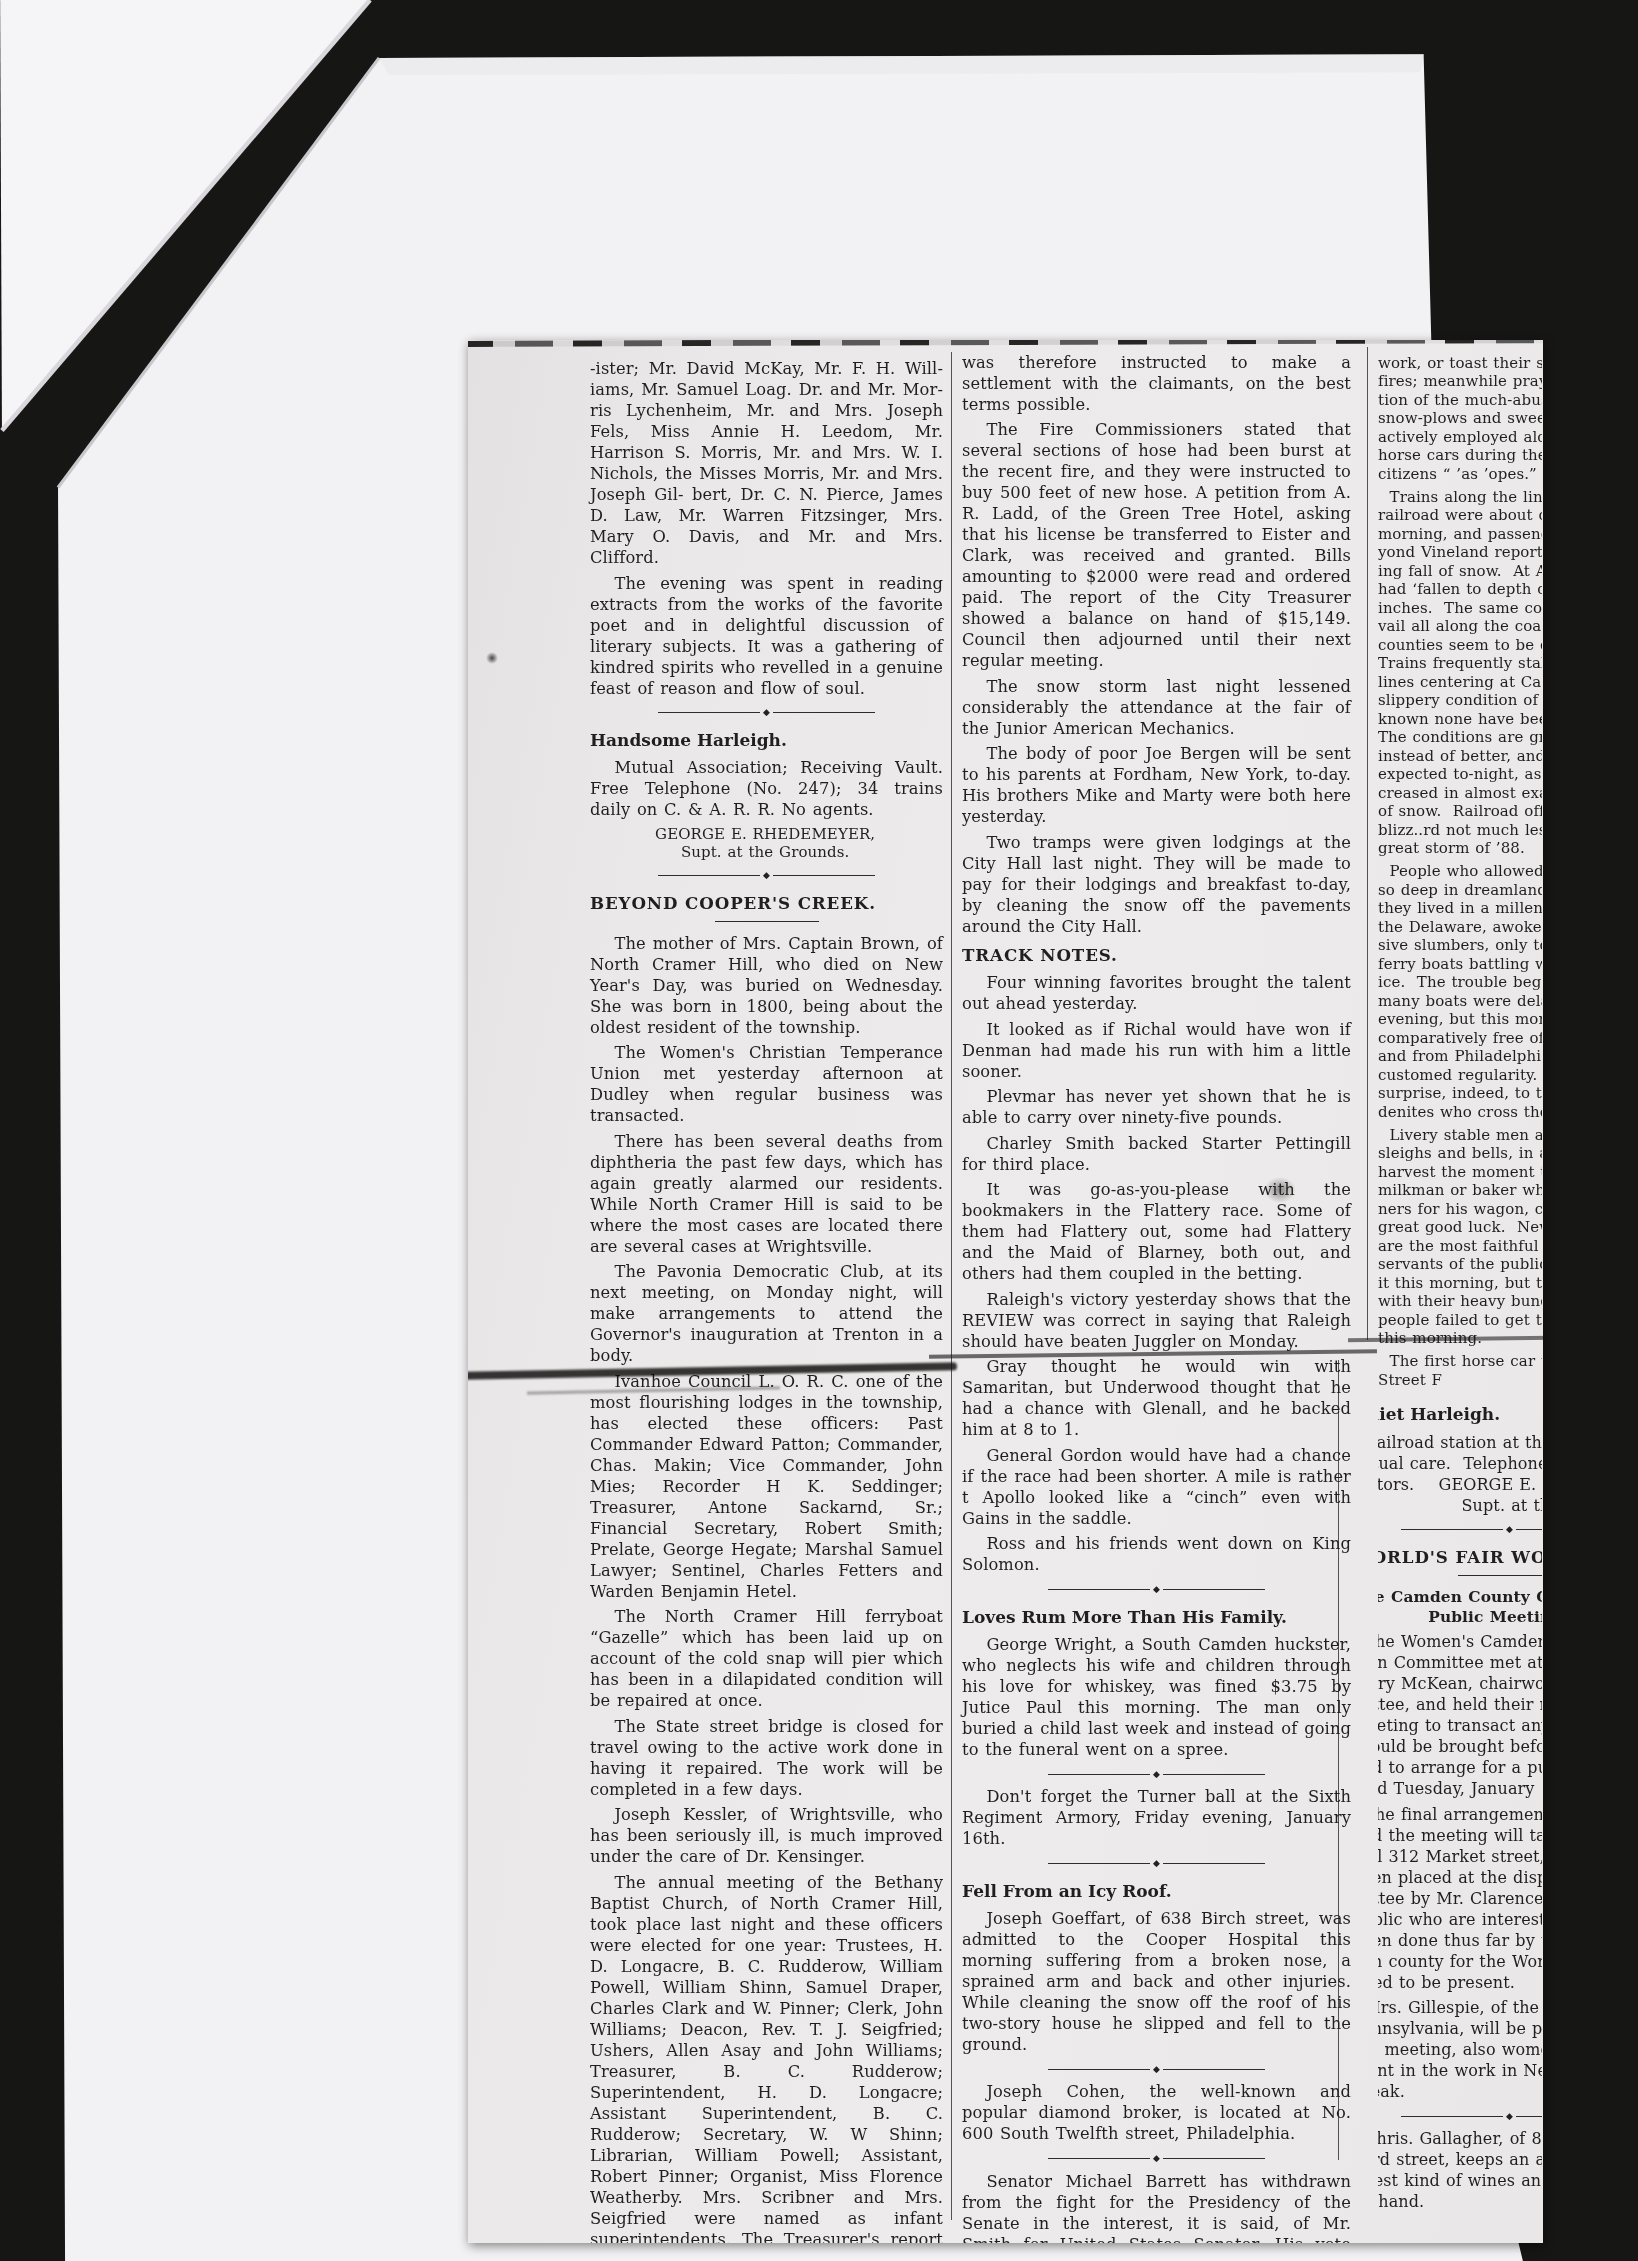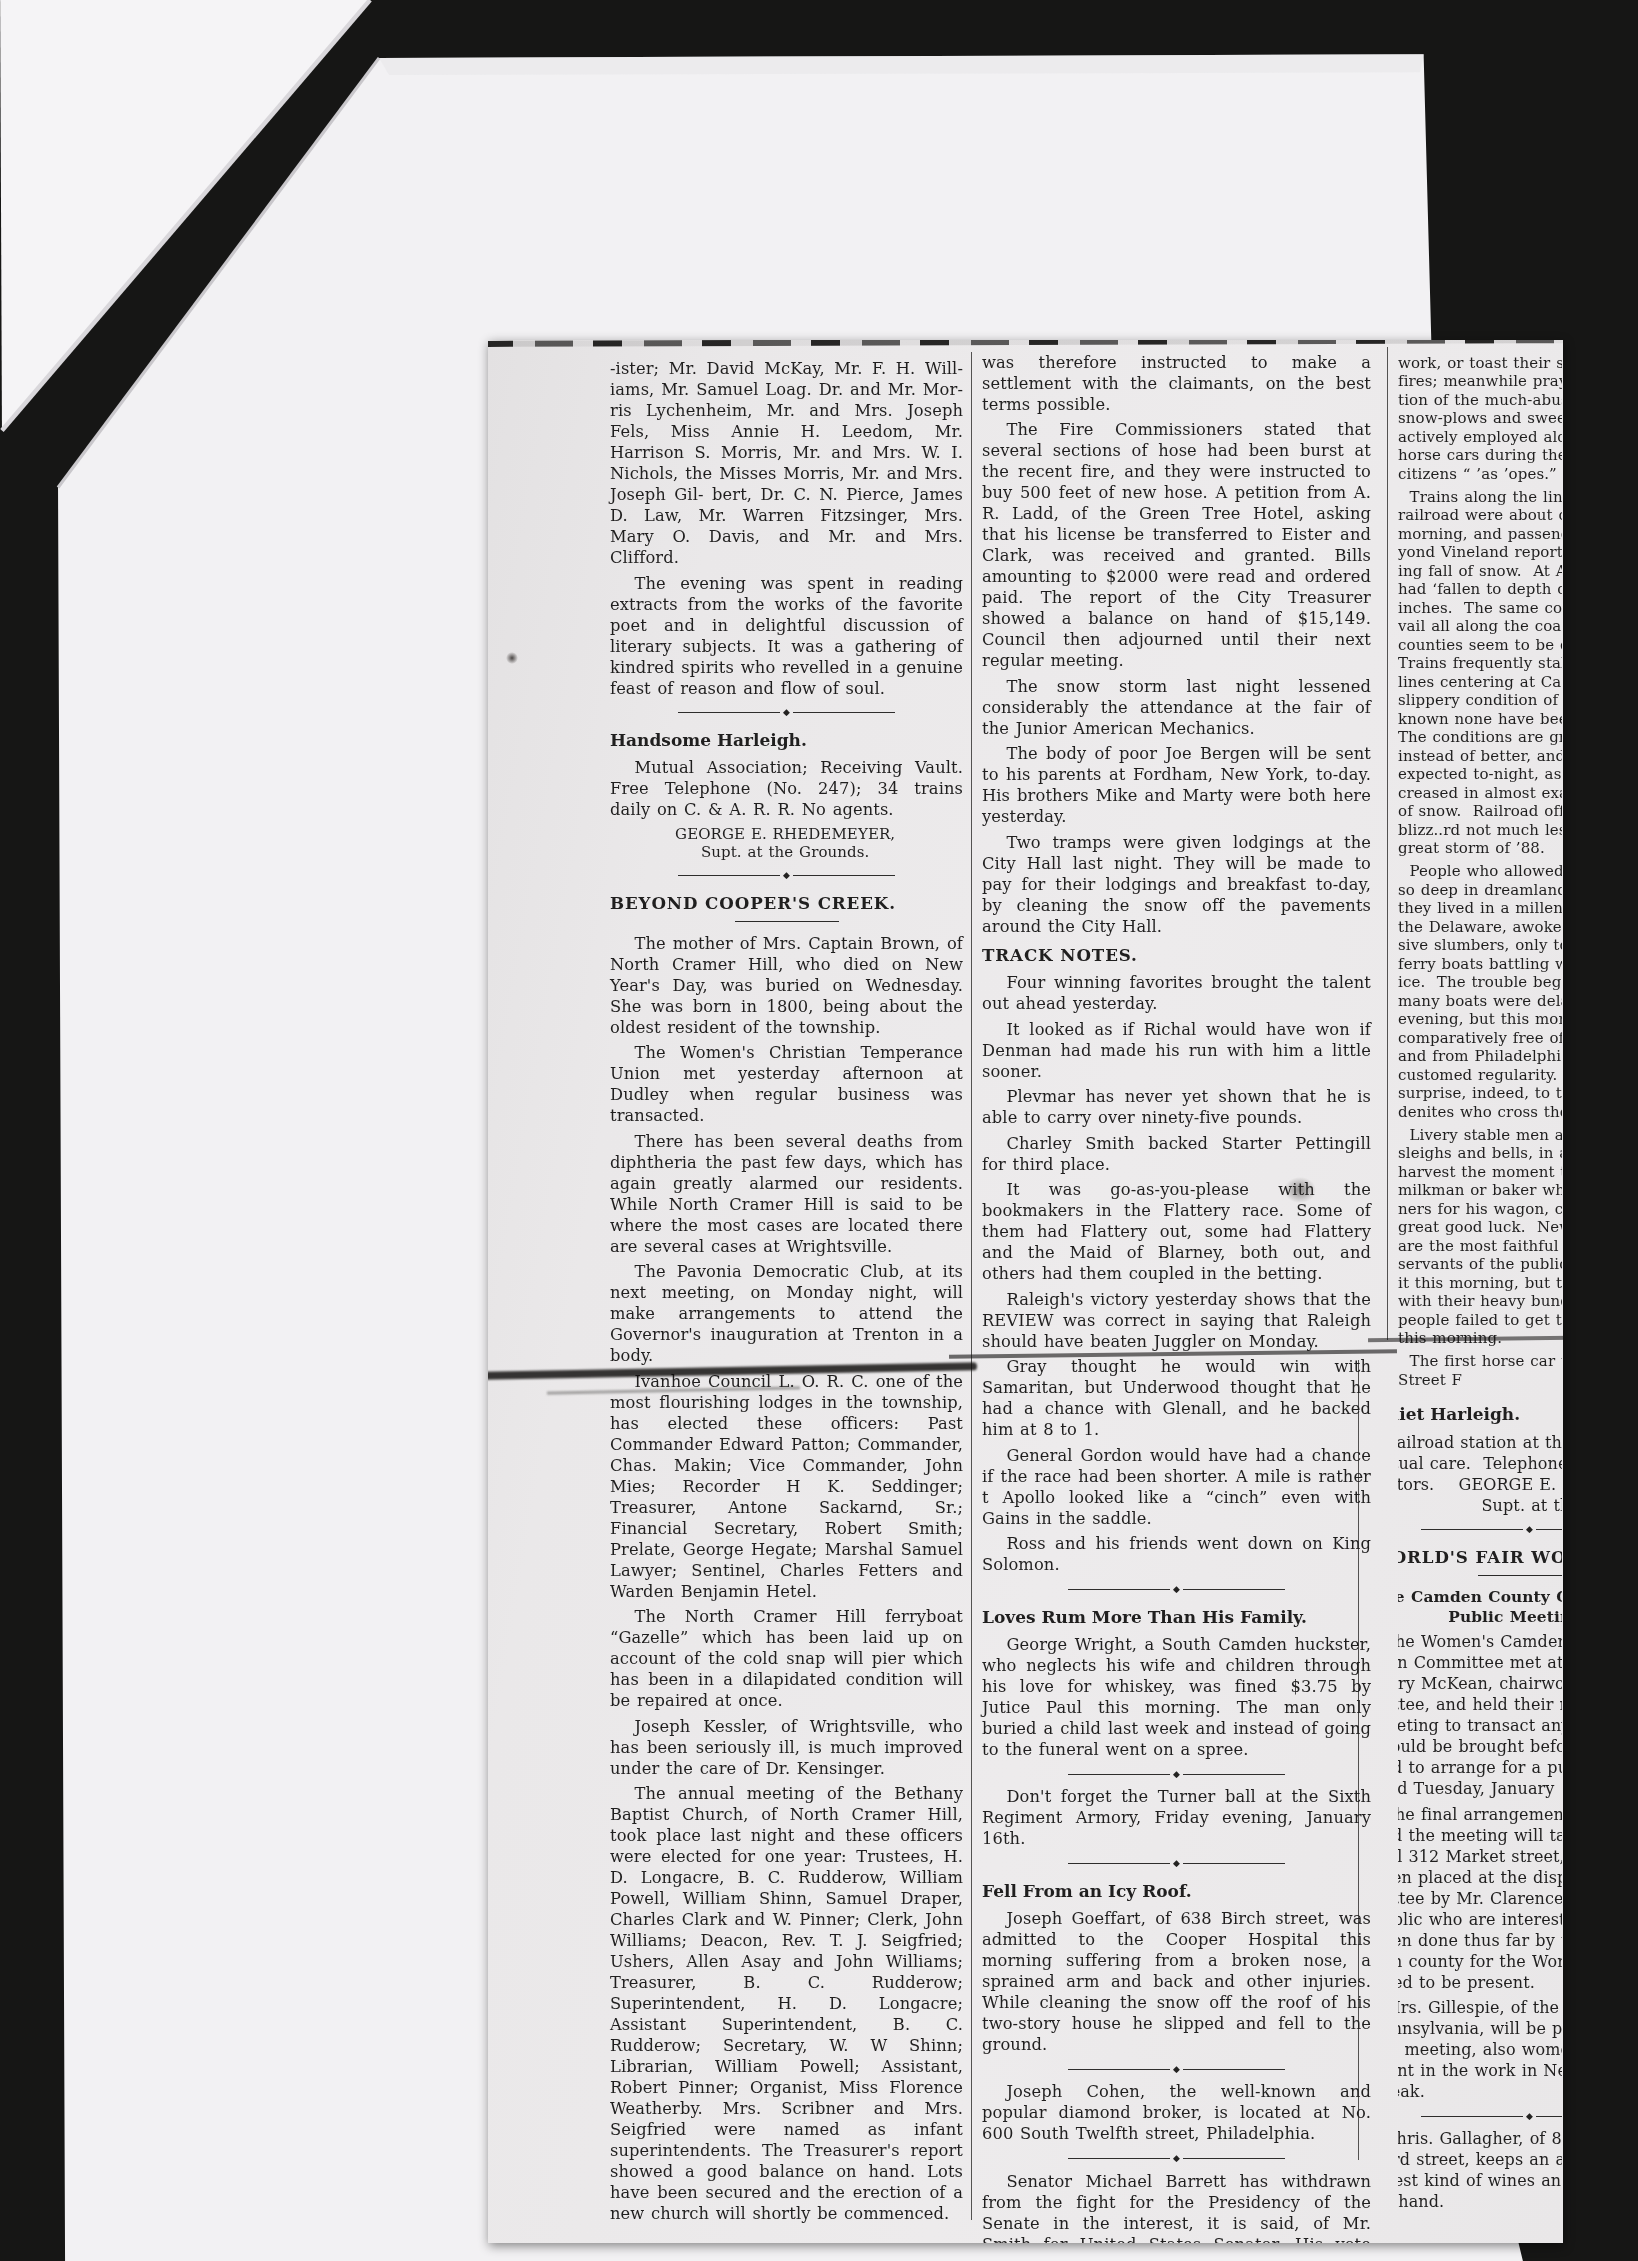--- a/index.html
+++ b/index.html
@@ -2,21 +2,21 @@
 <html style="font-size:7.2px"><head>
 <meta charset="utf-8">
 <style>
   html,body{margin:0;padding:0;background:#151514;}
   .scene{position:relative;width:1639px;height:2624px;background:#161615;overflow:hidden;
          font-family:"DejaVu Serif","Liberation Serif",serif;}
   .scene svg{position:absolute;left:0;top:0;}
 
   
   .clipping{
-    position:absolute;left:488px;top:340px;width:1075px;height:1903px;
+    position:absolute;left:468px;top:340px;width:1075px;height:1903px;
     background:linear-gradient(100deg,#e3e1e2 0%,#eae8e9 18%,#edebec 55%,#e9e7e8 100%);
     box-shadow:1.4px 2.7px 10px rgba(0,0,0,.45);
     overflow:hidden;color:#201f1f;
   }
   .torn-top{position:absolute;left:-3.6px;top:-1.4px;width:1094px;height:5.9px;
     transform:rotate(-.2deg);
     background:repeating-linear-gradient(90deg,
       rgba(28,27,26,.95) 0 29px, rgba(28,27,26,.12) 29px 51px,
       rgba(28,27,26,.7) 51px 89px, rgba(28,27,26,.06) 89px 109px);}
   .colrule{position:absolute;width:1.4px;background:rgba(40,38,37,.78);}
@@ -101,20 +101,21 @@
           <span class="orn-line"></span>
         </div>
         <h3 class="head caps">BEYOND COOPER'S CREEK.</h3>
         <div class="rule"></div>
         <p class="para">The mother of Mrs. Captain Brown, of North Cramer Hill, who died on New Year's Day, was buried on Wednesday. She was born in 1800, being about the oldest resident of the township.</p>
         <p class="para">The Women's Christian Temperance Union met yesterday afternoon at Dudley when regular business was transacted.</p>
         <p class="para">There has been several deaths from diphtheria the past few days, which has again greatly alarmed our residents. While North Cramer Hill is said to be where the most cases are located there are several cases at Wrightsville.</p>
         <p class="para">The Pavonia Democratic Club, at its next meeting, on Monday night, will make arrangements to attend the Governor's inauguration at Trenton in a body.</p>
         <p class="para">Ivanhoe Council L. O. R. C. one of the most flourishing lodges in the township, has elected these officers: Past Commander Edward Patton; Commander, Chas. Makin; Vice Commander, John Mies; Recorder H K. Seddinger; Treasurer, Antone Sackarnd, Sr.; Financial Secretary, Robert Smith; Prelate, George Hegate; Marshal Samuel Lawyer; Sentinel, Charles Fetters and Warden Benjamin Hetel.</p>
         <p class="para">The North Cramer Hill ferryboat “Gazelle” which has been laid up on account of the cold snap will                pier which has been in a dilapidated condition will be repaired at once.</p>
+        <p class="para">The State street bridge is closed for travel owing to the active work done in having it repaired. The work will be completed in a few days.</p>
         <p class="para">Joseph Kessler, of Wrightsville, who has been seriously ill, is much improved under the care of Dr. Kensinger.</p>
         <p class="para">The annual meeting of the Bethany Baptist Church, of North Cramer Hill, took place last night and these officers were elected for one year: Trustees, H. D. Longacre, B. C. Rudderow, William Powell, William Shinn, Samuel Draper, Charles Clark and W. Pinner; Clerk, John Williams; Deacon, Rev. T. J. Seigfried; Ushers, Allen Asay and John Williams; Treasurer, B. C. Rudderow; Superintendent, H. D. Longacre; Assistant Superintendent, B. C. Rudderow; Secretary, W. W Shinn; Librarian, William Powell; Assistant, Robert Pinner; Organist, Miss Florence Weatherby. Mrs. Scribner and Mrs. Seigfried were named as infant superintendents. The Treasurer's report showed a good balance on hand. Lots have been secured and the erection of a new church will shortly be commenced.</p>
       </div>
     <div class="col col-mid" id="col1">
         <p class="para pn">was therefore instructed to make a settlement with the claimants, on the best terms possible.</p>
         <p class="para">The Fire Commissioners stated that several sections of hose had been burst at the recent fire, and they were instructed to buy 500 feet of new hose. A petition from A. R. Ladd, of the Green Tree Hotel, asking that his license be transferred to Eister and Clark, was received and granted. Bills amounting to $2000 were read and ordered paid. The report of the City Treasurer showed a balance on hand of $15,149. Council then adjourned until their next regular meeting.</p>
         <p class="para">The snow storm last night lessened considerably the attendance at the fair of the Junior American Mechanics.</p>
         <p class="para">The body of poor Joe Bergen will be sent to his parents at Fordham, New York, to-day. His brothers Mike and Marty were both here yesterday.</p>
         <p class="para">Two tramps were given lodgings at the City Hall last night. They will be made to pay for their lodgings and breakfast to-day, by cleaning the snow off the pavements around the City Hall.</p>
         <h3 class="head caps">TRACK NOTES.</h3>

